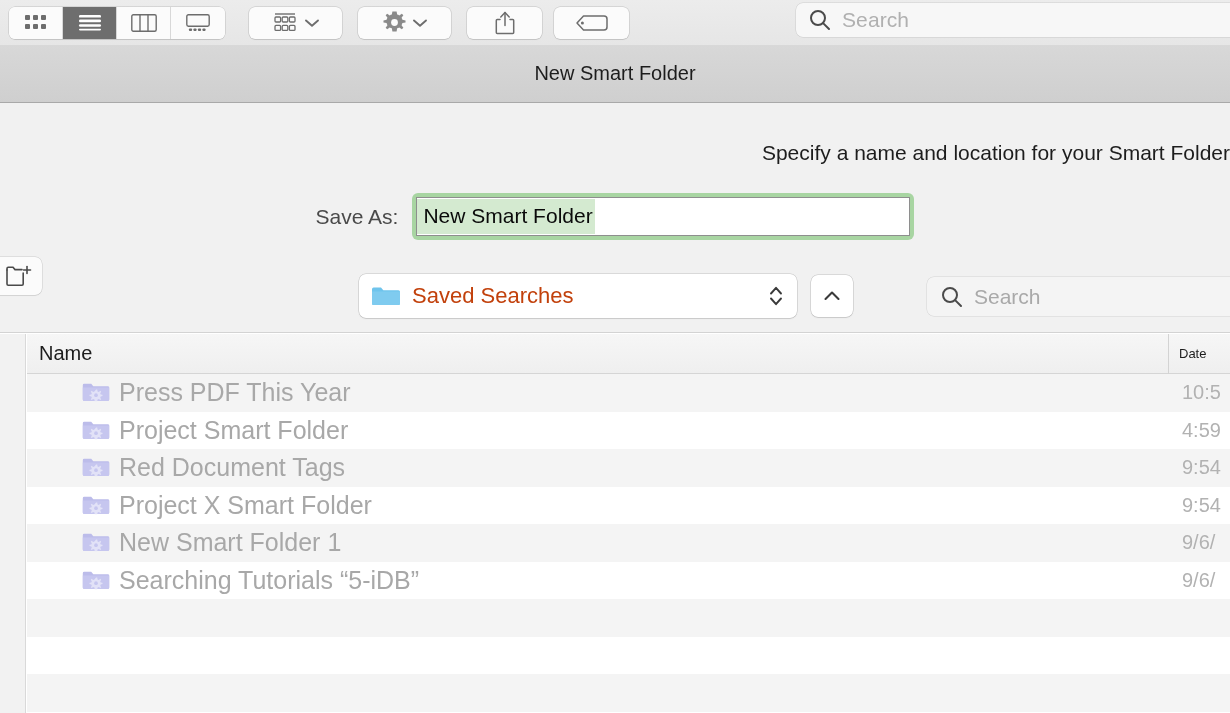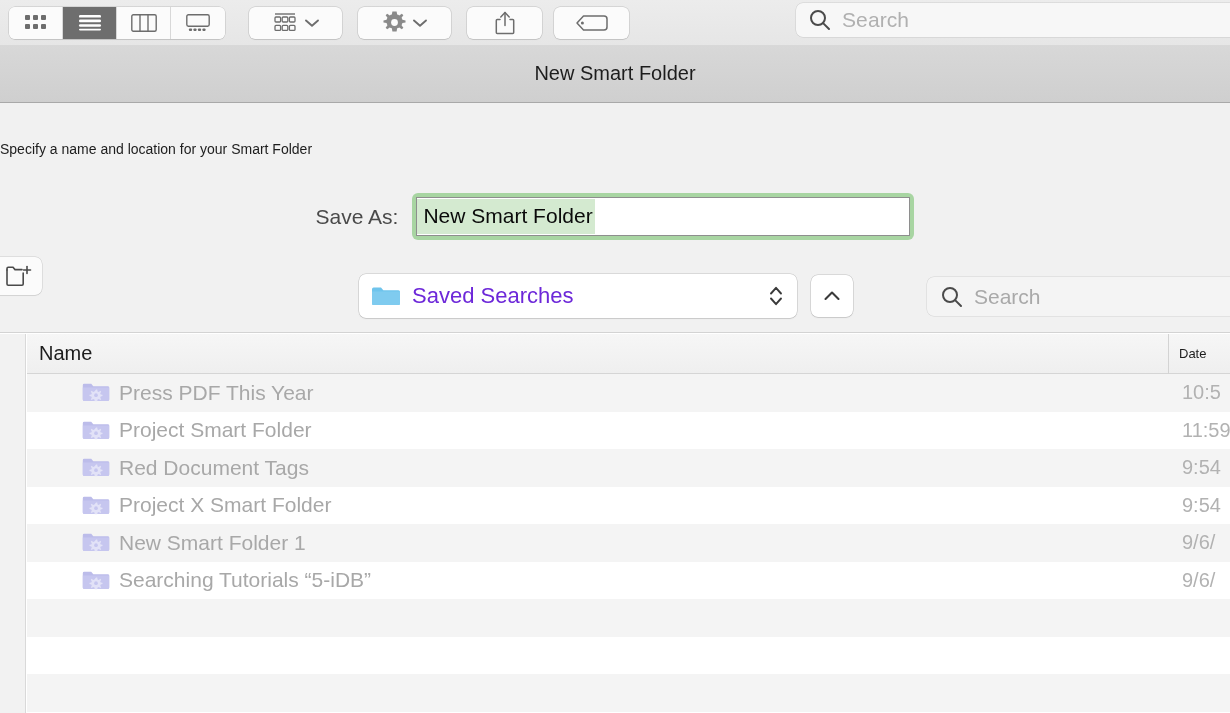--- a/index.html
+++ b/index.html
@@ -73,21 +73,21 @@
   .sheet-title span { font-size: 20px; color: #1d1d1d; }
 
   
   .sheet-body {
     position: absolute; left: 0; top: 103px;
     width: 1230px; height: 145px;
     background: #f1f1f1;
   }
   .prompt {
     position: absolute; left: 0; top: 38px; width: 1230px;
-    text-align: left; font-size: 14px; color: #1d1d1d;
+    text-align: right; font-size: 21px; color: #1d1d1d;
   }
   .saveas-row {
     position: absolute; left: 0; top: 90px; width: 1230px;
     display: flex; align-items: center; justify-content: center;
   }
   .saveas-label {
     font-size: 21px; color: #4a4a4a; margin-right: 14px;
   }
   .saveas-ring {
     width: 502px; height: 47px;
@@ -129,21 +129,21 @@
   .popup-btn {
     position: absolute; left: 359px; top: 274px;
     width: 438px; height: 44px;
     background: #ffffff;
     border-radius: 7px;
     box-shadow: 0 0 0 0.5px rgba(0,0,0,0.2), 0 1px 1.5px rgba(0,0,0,0.08);
     display: flex; align-items: center;
   }
   .popup-folder { margin-left: 12px; display: flex; }
   .popup-label {
-    margin-left: 11px; font-size: 22px; color: #6d28d9; flex: 1;
+    margin-left: 11px; font-size: 22px; color: #c2410c; flex: 1;
     white-space: nowrap; overflow: hidden;
   }
   .popup-chev { margin-right: 12px; display: flex; }
 
   .collapse-btn {
     position: absolute; left: 811px; top: 275px;
     width: 42px; height: 42px;
     background: #ffffff;
     border-radius: 7px;
     box-shadow: 0 0 0 0.5px rgba(0,0,0,0.2), 0 1px 1.5px rgba(0,0,0,0.08);
@@ -200,21 +200,21 @@
   }
   .row {
     height: 37.5px;
     display: flex; align-items: center;
     position: relative;
   }
   .row.odd  { background: #f4f4f4; }
   .row.even { background: #ffffff; }
   .row-icon { margin-left: 55px; display: flex; flex: none; }
   .row-name {
-    margin-left: 9px; font-size: 21px; color: #a8a8a8;
+    margin-left: 9px; font-size: 25px; color: #a8a8a8;
     white-space: nowrap; overflow: hidden;
     flex: 1;
   }
   .row-date {
     position: absolute; left: 1155px;
     font-size: 20px; color: #b2b2b2;
     white-space: nowrap;
   }
 </style>
 </head>
@@ -422,21 +422,21 @@
     <svg width="28" height="23" viewBox="0 0 28 23">
       <path d="M0.8 4.2 a1.4 1.4 0 0 1 1.4-1.4 H9.2 l2.1 2.4 H25.8 a1.4 1.4 0 0 1 1.4 1.4 V18.6 a1.4 1.4 0 0 1-1.4 1.4 H2.2 A1.4 1.4 0 0 1 0.8 18.6 Z" fill="#bcbcea"></path>
       <path d="M0.8 6.6 H27.2 V18.6 a1.4 1.4 0 0 1-1.4 1.4 H2.2 A1.4 1.4 0 0 1 0.8 18.6 Z" fill="#c6c6ef"></path>
       <g fill="#e2e2f7">
         <path d="M14 8.6 l1.25 0 0.32 1.82 a4.9 4.9 0 0 1 1.24 0.51 l1.53-1.06 0.88 0.88 -1.06 1.53 a4.9 4.9 0 0 1 0.51 1.24 l1.82 0.32 0 1.25 -1.82 0.32 a4.9 4.9 0 0 1-0.51 1.24 l1.06 1.53 -0.88 0.88 -1.53-1.06 a4.9 4.9 0 0 1-1.24 0.51 l-0.32 1.82 -1.25 0 -1.25 0 -0.32-1.82 a4.9 4.9 0 0 1-1.24-0.51 l-1.53 1.06 -0.88-0.88 1.06-1.53 a4.9 4.9 0 0 1-0.51-1.24 l-1.82-0.32 0-1.25 1.82-0.32 a4.9 4.9 0 0 1 0.51-1.24 l-1.06-1.53 0.88-0.88 1.53 1.06 a4.9 4.9 0 0 1 1.24-0.51 z"></path>
       </g>
       <circle cx="14" cy="14.2" r="1.85" fill="#c6c6ef"></circle>
     </svg>
           </span>
           <span class="row-name">Project Smart Folder</span>
-          <span class="row-date">11:59</span>
+          <span class="row-date">4:59</span>
         </div>
         <div class="row odd">
           <span class="row-icon">
     <svg width="28" height="23" viewBox="0 0 28 23">
       <path d="M0.8 4.2 a1.4 1.4 0 0 1 1.4-1.4 H9.2 l2.1 2.4 H25.8 a1.4 1.4 0 0 1 1.4 1.4 V18.6 a1.4 1.4 0 0 1-1.4 1.4 H2.2 A1.4 1.4 0 0 1 0.8 18.6 Z" fill="#bcbcea"></path>
       <path d="M0.8 6.6 H27.2 V18.6 a1.4 1.4 0 0 1-1.4 1.4 H2.2 A1.4 1.4 0 0 1 0.8 18.6 Z" fill="#c6c6ef"></path>
       <g fill="#e2e2f7">
         <path d="M14 8.6 l1.25 0 0.32 1.82 a4.9 4.9 0 0 1 1.24 0.51 l1.53-1.06 0.88 0.88 -1.06 1.53 a4.9 4.9 0 0 1 0.51 1.24 l1.82 0.32 0 1.25 -1.82 0.32 a4.9 4.9 0 0 1-0.51 1.24 l1.06 1.53 -0.88 0.88 -1.53-1.06 a4.9 4.9 0 0 1-1.24 0.51 l-0.32 1.82 -1.25 0 -1.25 0 -0.32-1.82 a4.9 4.9 0 0 1-1.24-0.51 l-1.53 1.06 -0.88-0.88 1.06-1.53 a4.9 4.9 0 0 1-0.51-1.24 l-1.82-0.32 0-1.25 1.82-0.32 a4.9 4.9 0 0 1 0.51-1.24 l-1.06-1.53 0.88-0.88 1.53 1.06 a4.9 4.9 0 0 1 1.24-0.51 z"></path>
       </g>
       <circle cx="14" cy="14.2" r="1.85" fill="#c6c6ef"></circle>

